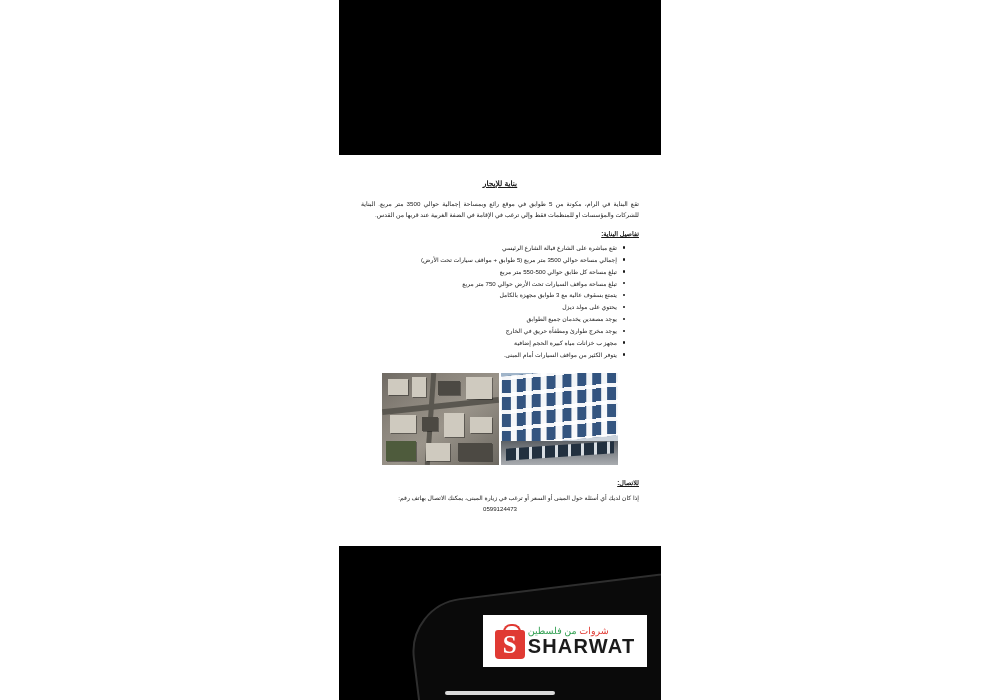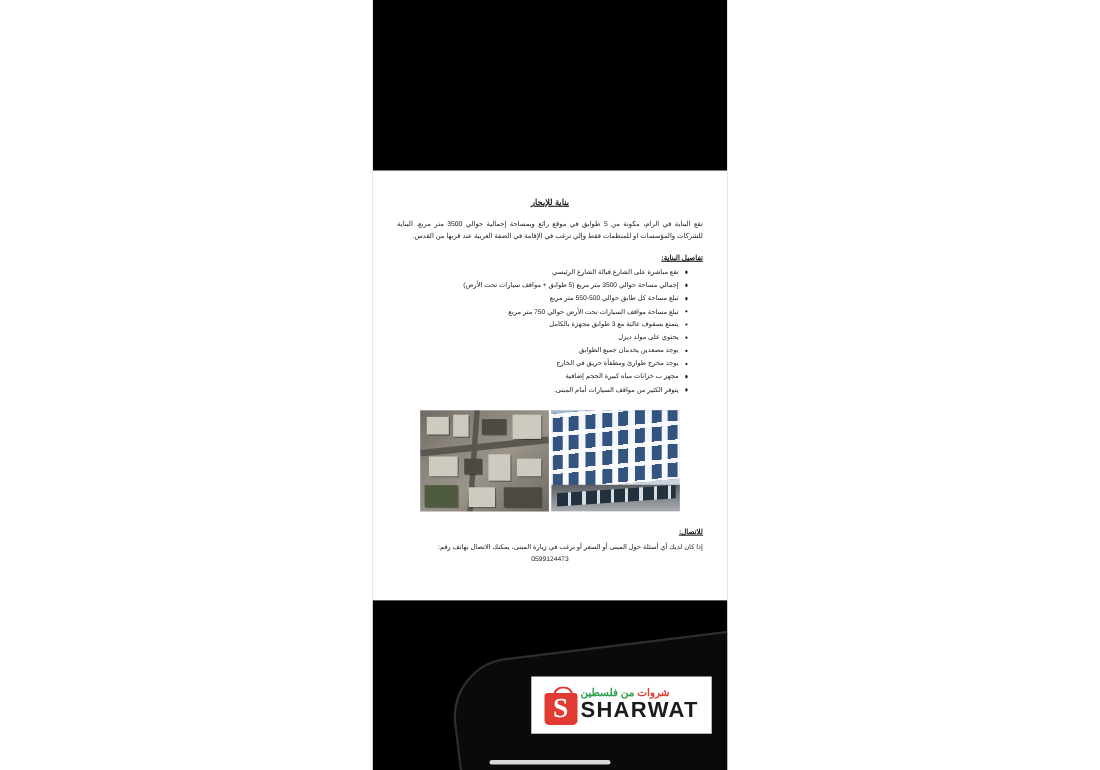--- a/index.html
+++ b/index.html
@@ -276,21 +276,21 @@
   .logo-text-wrap {
     display: flex;
     flex-direction: column;
     align-items: flex-start;
     line-height: 1;
   }
   .logo-ar {
     direction: rtl;
     font-size: 9.5px;
     color: #2e9e4f;
-    font-weight: bold;
+    font-weight: normal;
     margin-bottom: 1px;
   }
   .logo-ar .ar-red { color: #e03a33; }
   .logo-en {
     font-size: 20px;
     font-weight: bold;
     letter-spacing: 1.2px;
     color: #1b1b1b;
     font-family: "Liberation Sans", sans-serif;
   }

